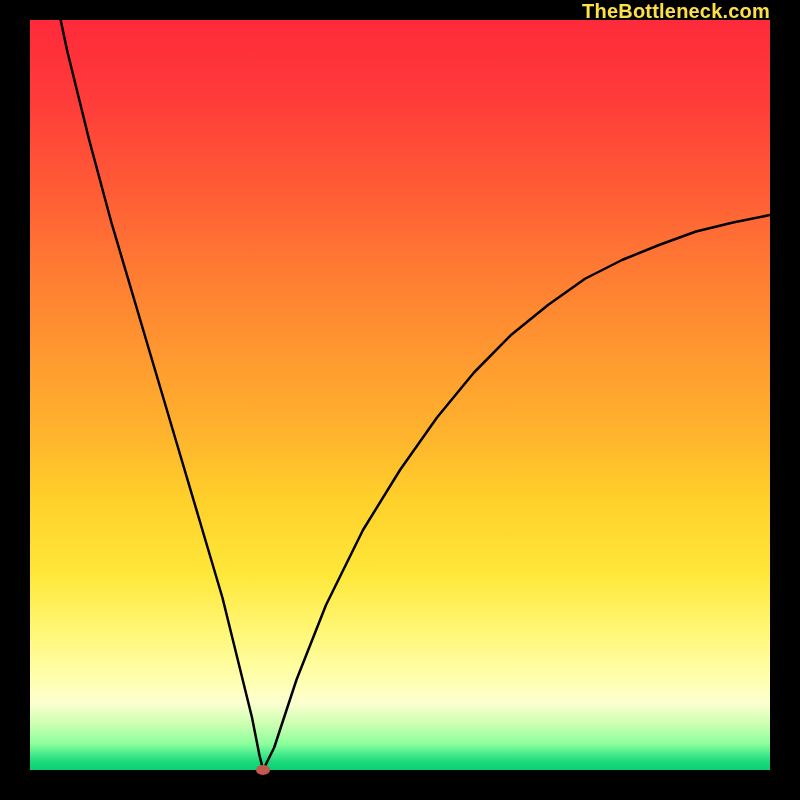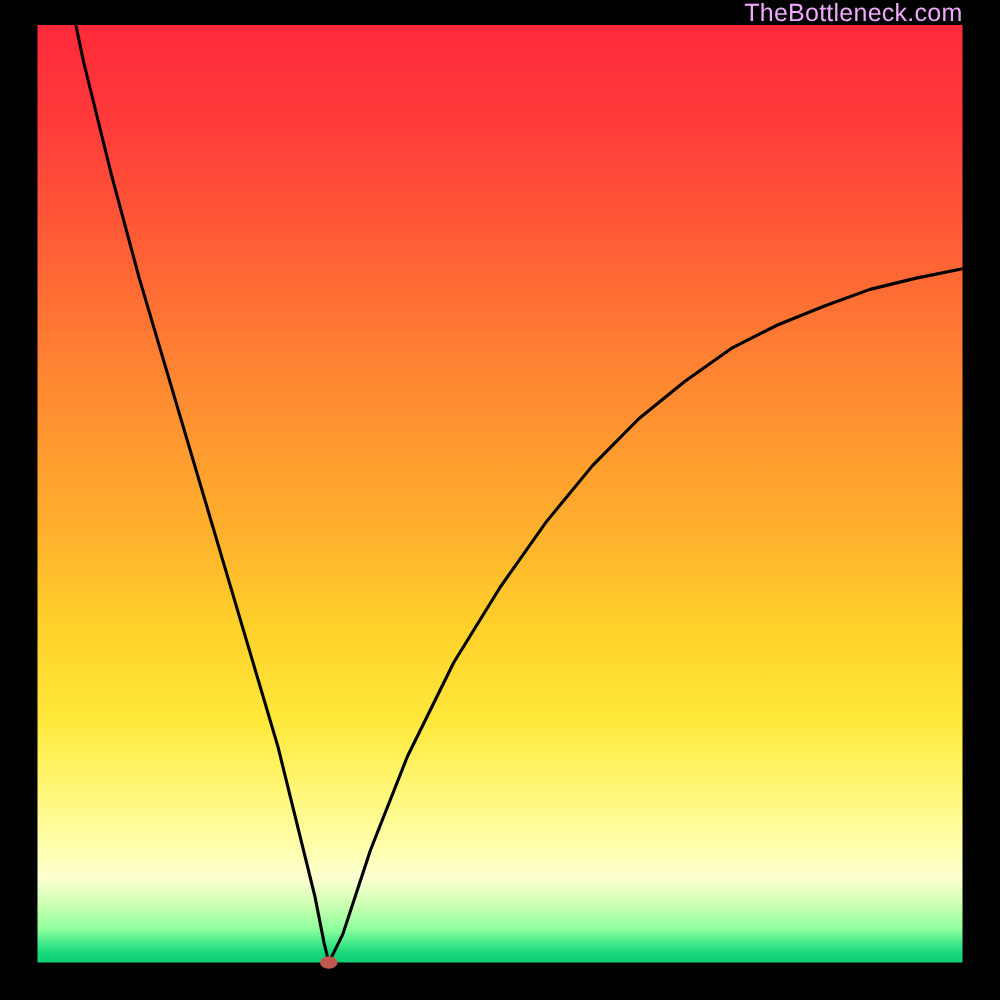--- a/index.html
+++ b/index.html
@@ -39,23 +39,23 @@
       #8cff9d 96.5%,
       #40e88a 98%,
       #19d87a 99%,
       #0bd074 100%
     );
   }
   .watermark {
     position: absolute;
     top: 0px;
     right: 30px;
-    color: #f0abfc;
+    color: #fde047;
     font-size: 20px;
-    font-weight: 400;
+    font-weight: 700;
     letter-spacing: 0.2px;
   }
   svg.curve {
     position: absolute;
     left: 0;
     top: 0;
     width: 740px;
     height: 750px;
   }
   .min-marker {

